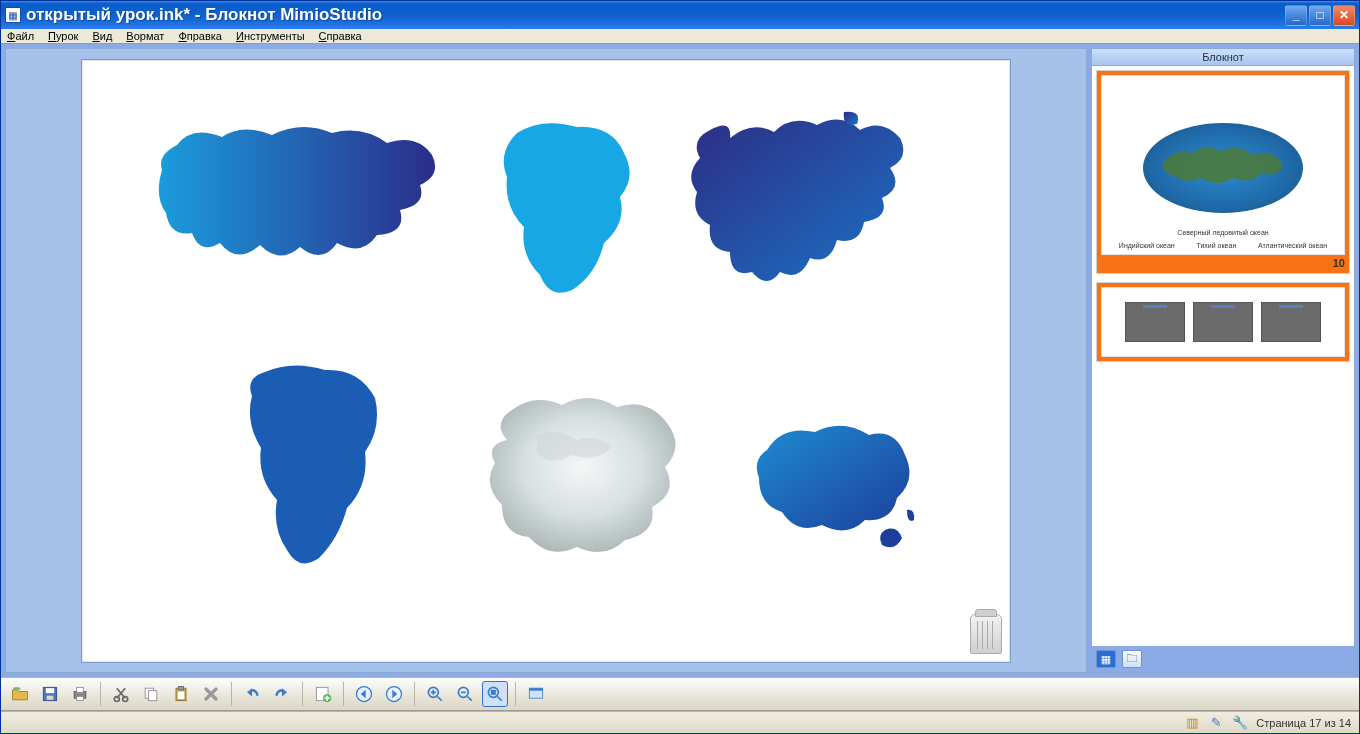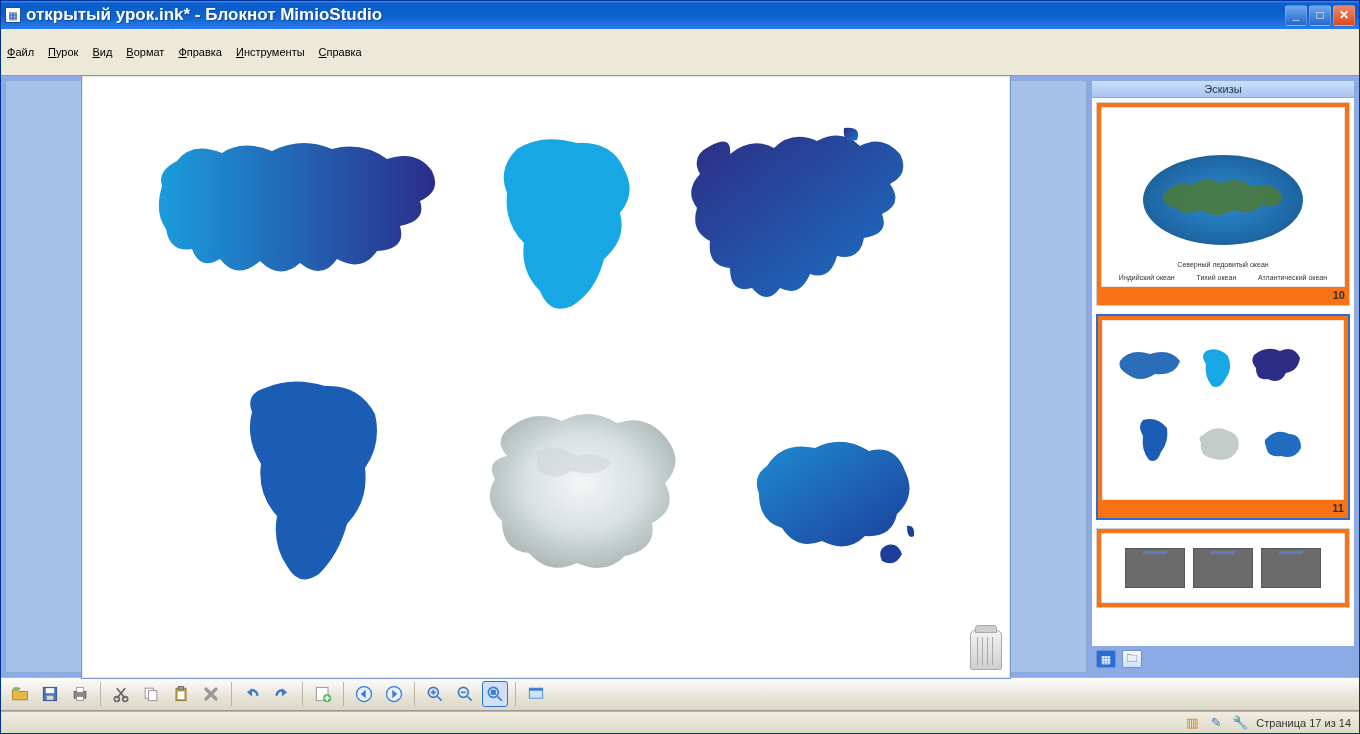--- a/index.html
+++ b/index.html
@@ -46,21 +46,21 @@
     color: #fff;
     font-weight: bold;
     display: inline-flex; align-items: center; justify-content: center;
     font-size: 12px;
   }
   .winbtn.min, .winbtn.max { background: linear-gradient(#6da8f0, #2468c8); }
   .winbtn.close { background: linear-gradient(#ee8866, #d84a22); }
   .menubar {
     background: #ece9d8;
     border-bottom: 1px solid #9e9a91;
-    padding: 17px 6px;
+    padding: 1px 6px;
     display: flex;
     gap: 14px;
     align-items: center;
   }
   .menu-item {
     color: #000;
     cursor: default;
   }
   .menu-item .accel { text-decoration: underline; }
   .content-row {
@@ -315,21 +315,21 @@
           <path fill="url(#g6)" d="M20,40 Q35,15 68,22 Q95,8 122,25 Q148,18 158,45 Q170,70 150,88 Q145,112 118,110 Q100,128 75,115 Q50,125 35,102 Q12,95 12,68 Q5,50 20,40 Z"></path>
           <path fill="#1c3f9c" d="M138,120 Q150,115 155,128 Q148,142 135,135 Q130,125 138,120 Z"></path>
           <path fill="#1c3f9c" d="M160,100 Q168,98 167,110 Q160,114 160,100 Z"></path>
         </svg>
 
         <div class="trash"></div>
       </div>
     </div>
 
     <div class="sidepanel">
-      <div class="sidepanel-title">Эскизы</div>
+      <div class="sidepanel-title">Блокнот</div>
       <div class="thumbs">
 
         <div class="thumb">
           <div class="thumb-art">
             <div style="width:100%;">
               <div class="thumb10-globe">
                 <svg viewBox="0 0 160 90" width="160" height="90" style="position:absolute;inset:0;">
                   <path fill="#4a7a3e" opacity="0.9" d="M20,40 Q30,25 50,30 Q60,20 78,28 Q95,20 110,32 Q130,25 140,42 Q135,55 118,50 Q108,62 90,55 Q75,65 58,55 Q42,62 30,52 Q18,50 20,40 Z"></path>
                 </svg>
               </div>
@@ -339,45 +339,20 @@
                   <span>Индийский океан</span>
                   <span>Тихий океан</span>
                   <span>Атлантический океан</span>
                 </div>
               </div>
             </div>
           </div>
           <div class="thumb-page">10</div>
         </div>
 
-        <div class="thumb selected">
-          <div class="thumb-art">
-            <div class="mini-continents">
-              <svg style="left:12px;top:25px;width:70px;height:40px;" viewBox="0 0 70 40">
-                  <path fill="#2a6db8" d="M5,15 Q15,2 35,8 Q55,2 65,15 Q60,30 40,28 Q25,38 12,28 Q2,22 5,15 Z"></path>
-                </svg>
-              <svg style="left:95px;top:25px;width:35px;height:45px;" viewBox="0 0 35 45">
-                  <path fill="#18a7e5" d="M8,5 Q20,0 30,10 Q35,22 28,32 Q22,44 14,40 Q6,30 8,18 Q2,10 8,5 Z"></path>
-                </svg>
-              <svg style="left:145px;top:22px;width:55px;height:45px;" viewBox="0 0 55 45">
-                  <path fill="#2d2d85" d="M6,12 Q18,2 32,8 Q46,2 52,15 Q50,28 38,30 Q32,42 20,36 Q8,38 8,25 Q2,18 6,12 Z"></path>
-                </svg>
-              <svg style="left:32px;top:95px;width:35px;height:50px;" viewBox="0 0 35 50">
-                  <path fill="#1b5db4" d="M8,4 Q22,0 32,12 Q34,26 26,36 Q22,48 14,44 Q6,34 8,20 Q2,10 8,4 Z"></path>
-                </svg>
-              <svg style="left:90px;top:100px;width:50px;height:45px;" viewBox="0 0 50 45">
-                  <path fill="#c4ccc9" d="M10,14 Q22,3 36,10 Q48,14 45,28 Q38,42 22,38 Q6,36 8,22 Q4,16 10,14 Z"></path>
-                </svg>
-              <svg style="left:158px;top:105px;width:42px;height:38px;" viewBox="0 0 42 38">
-                  <path fill="#1f6cc0" d="M6,12 Q16,2 28,8 Q40,8 40,22 Q34,34 20,30 Q6,32 5,20 Q2,14 6,12 Z"></path>
-                </svg>
-            </div>
-          </div>
-          <div class="thumb-page">11</div>
-        </div>
 
         <div class="thumb">
           <div class="thumb-art thin">
             <div class="thumb12-strip">
               <div></div>
                 <div></div>
                 <div></div>
             </div>
           </div>
         </div>

